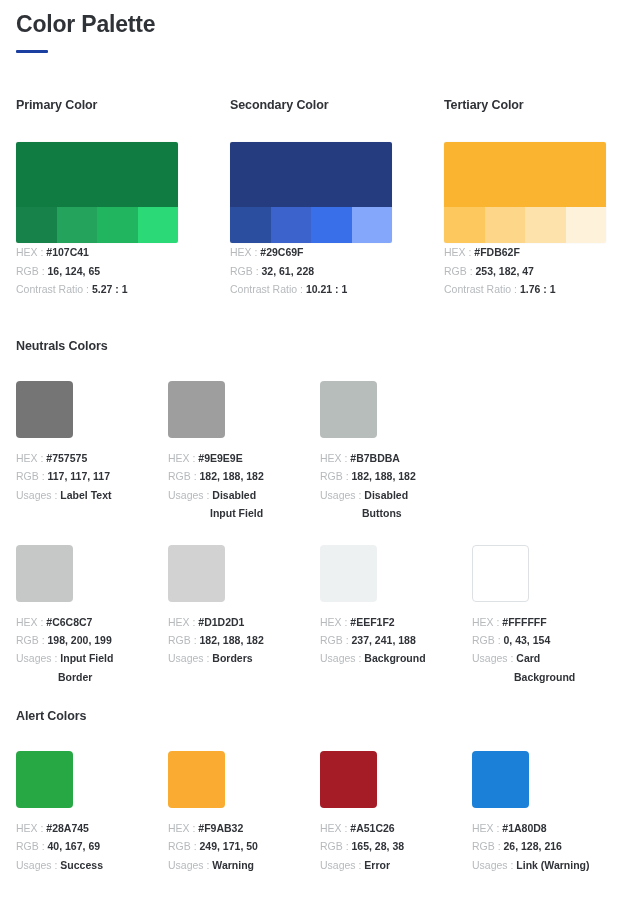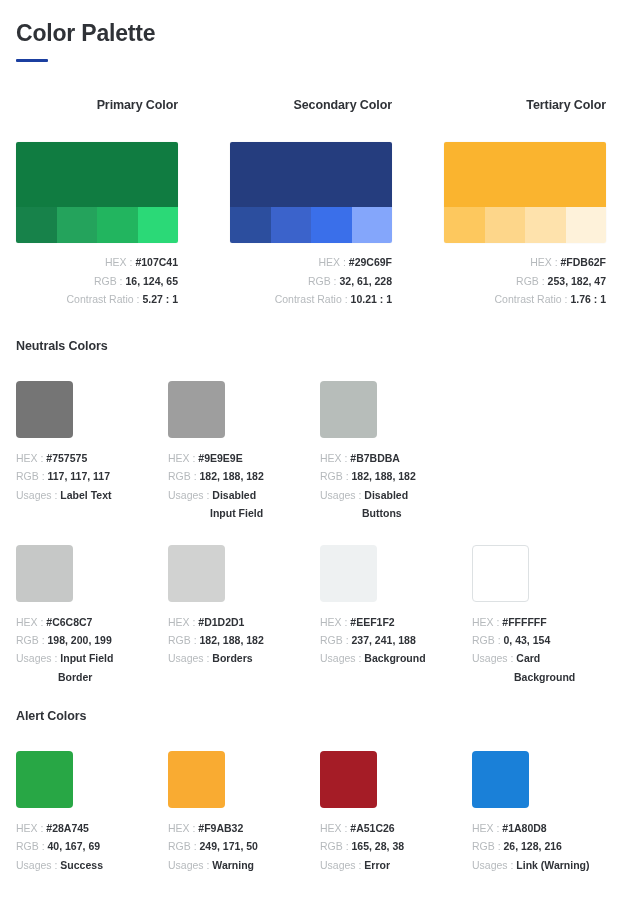--- a/index.html
+++ b/index.html
@@ -9,21 +9,21 @@
     height: 901px;
     background: #ffffff;
     font-family: "Liberation Sans", sans-serif;
     -webkit-font-smoothing: antialiased;
   }
 
   .page {
     width: 622px;
     height: 901px;
     position: relative;
-    padding: 9px 16px;
+    padding: 0 16px;
     overflow: hidden;
   }
 
   
   .title-block { padding-top: 11px; }
 
   .page-title {
     font-size: 23px;
     font-weight: bold;
     color: #2f3237;
@@ -50,39 +50,39 @@
   
   .brand-row {
     position: absolute;
     top: 98px;
     left: 16px;
     right: 16px;
     display: flex;
     gap: 52px;
   }
 
-  .brand-col { width: 188px; text-align: right; }
+  .brand-col { width: 188px; }
 
   .brand-col .section-heading { margin-bottom: 0; }
 
   .brand-swatch {
     margin-top: 30px;
     width: 162px;
     border-radius: 2px;
     overflow: hidden;
     box-shadow: 0 0 0 0.5px rgba(0,0,0,0.03);
   }
 
   .brand-main { height: 65px; width: 100%; }
 
   .brand-shades { display: flex; height: 36px; }
   .brand-shades > div { flex: 1 1 0; height: 100%; }
 
   
-  .meta { margin-top: 10px; }
+  .meta { margin-top: 0; }
 
   .meta-line {
     font-size: 10.5px;
     line-height: 1.78;
     color: #2f3237;
     white-space: nowrap;
   }
 
   .meta-label { color: #b6babd; }
   .meta-value { color: #2f3237; font-weight: bold; }

